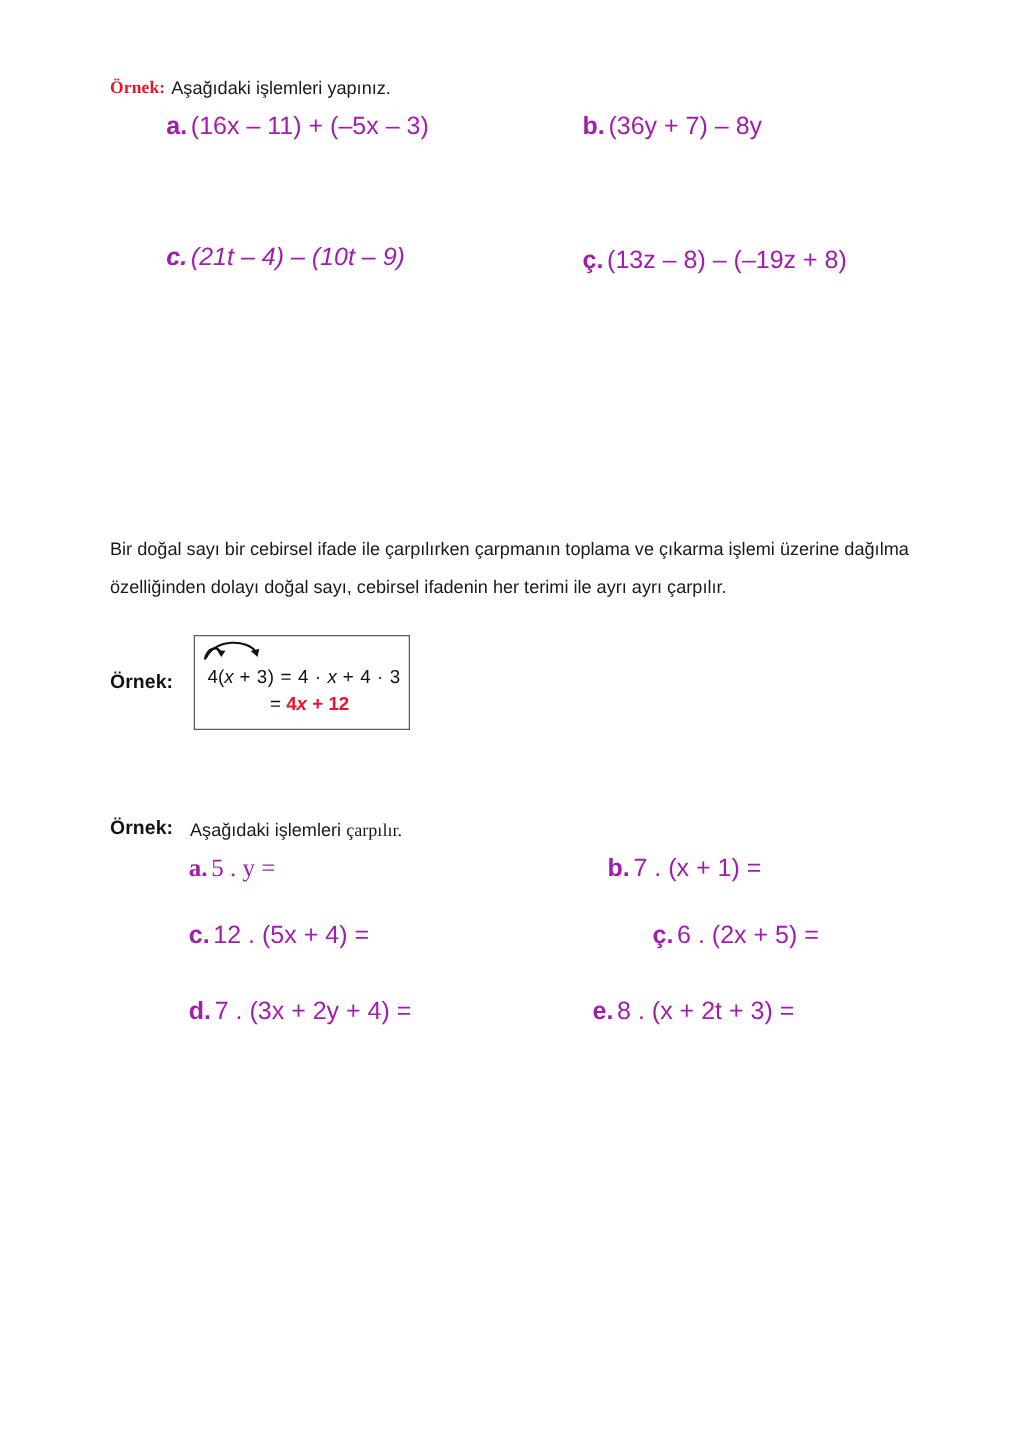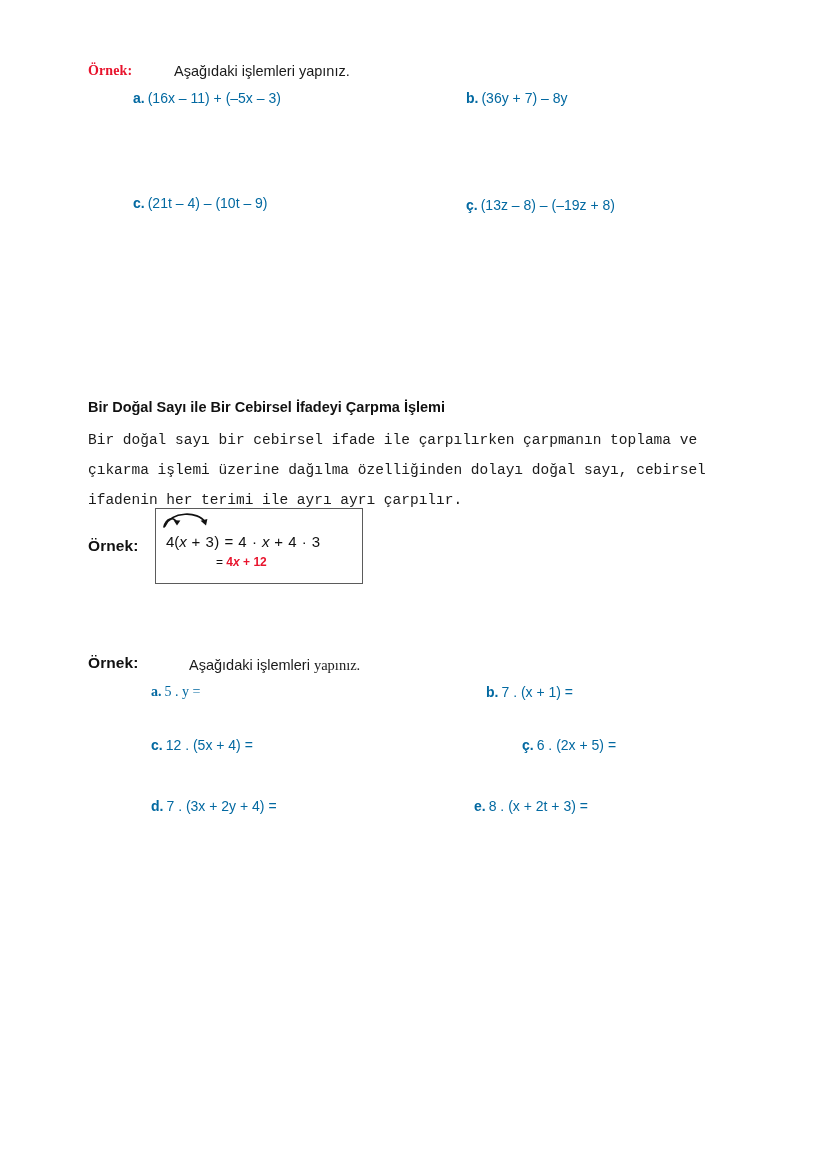--- a/index.html
+++ b/index.html
@@ -42,81 +42,80 @@
     color: #111111;
     letter-spacing: 0.1px;
   }
 
   
   .instr {
     font-family: "Liberation Sans", sans-serif;
     font-size: 14.5px;
     color: #1a1a1a;
     white-space: nowrap;
-    margin-left: 37px;
   }
   .instr .serif-tail {
     font-family: "Liberation Serif", serif;
     font-size: 14.5px;
   }
 
   
   .item {
     font-family: "Liberation Sans", sans-serif;
-    font-size: 14px;
-    color: #0369a1;
+    font-size: 20px;
+    color: #a21caf;
     white-space: nowrap;
   }
   .item .lbl {
     font-weight: bold;
     margin-right: 3px;
   }
 
   
   .sec-head {
     font-family: "Liberation Sans", sans-serif;
     font-weight: bold;
     font-size: 14.5px;
     color: #111111;
     white-space: nowrap;
   }
   .sec-body {
-    font-family: Liberation Mono, monospace;
+    font-family: Liberation Sans, sans-serif;
     font-size: 14.5px;
     line-height: 30px;
     color: #1a1a1a;
     width: 650px;
   }
 
   
   .ex-box {
     position: absolute;
     left: 155px;
     top: 492px;
-    width: 208px;
+    width: 173px;
     height: 76px;
     border: 1.3px solid #5b5b5b;
     background: #ffffff;
     box-sizing: border-box;
   }
   .ex-line1 {
     position: absolute;
     left: 10px;
     top: 24px;
     font-family: "Liberation Sans", sans-serif;
     font-size: 15px;
     color: #111111;
     white-space: nowrap;
   }
   .ex-line2 {
     position: absolute;
     left: 60px;
     top: 46px;
     font-family: "Liberation Sans", sans-serif;
-    font-size: 12px;
+    font-size: 15px;
     color: #111111;
     white-space: nowrap;
   }
   .red-res {
     color: #e8142d;
     font-weight: bold;
   }
   .ital { font-style: italic; }
   .dotop { letter-spacing: 0.5px; }
 
@@ -139,29 +138,28 @@
   <div class="abs instr" style="left:137px; top:47px;">Aşağıdaki işlemleri yapınız.</div>
 
   <div class="abs item" style="left:133px; top:74px;">
     <span class="lbl">a.</span><span>(16x – 11) + (–5x – 3)</span>
   </div>
 
   <div class="abs item" style="left:466px; top:74px;">
     <span class="lbl">b.</span><span>(36y + 7) – 8y</span>
   </div>
 
-  <div class="abs item" style="left:133px; top:179px;">
+  <div class="abs item" style="left:133px; top:179px;font-style:italic;">
     <span class="lbl">c.</span><span>(21t – 4) – (10t – 9)</span>
   </div>
 
   <div class="abs item" style="left:466px; top:181px;">
     <span class="lbl">ç.</span><span>(13z – 8) – (–19z + 8)</span>
   </div>
 
-  <div class="abs sec-head" style="left:88px; top:383px;">Bir Doğal Sayı ile Bir Cebirsel İfadeyi Çarpma İşlemi</div>
 
   <div class="abs sec-body" style="left:88px; top:409px;">Bir doğal sayı bir cebirsel ifade ile çarpılırken çarpmanın toplama ve çıkarma işlemi üzerine dağılma özelliğinden dolayı doğal sayı, cebirsel ifadenin her terimi ile ayrı ayrı çarpılır.</div>
 
   <div class="abs ornek-black" style="left:88px; top:521px;">Örnek:</div>
 
   <div class="ex-box">
 
     <svg class="arrow-svg" viewBox="0 0 90 30">
 
       <path d="M 4 16 C 6 7, 14 5, 17 12" fill="none" stroke="#111111" stroke-width="1.7" stroke-linecap="round"></path>
@@ -176,21 +174,21 @@
     </div>
 
     <div class="ex-line2">
       <span>= </span><span class="red-res">4</span><span class="red-res ital">x</span><span class="red-res"> + 12</span>
     </div>
   </div>
 
   <div class="abs ornek-black" style="left:88px; top:638px;">Örnek:</div>
 
   <div class="abs instr" style="left:152px; top:641px;">
-    <span>Aşağıdaki işlemleri </span><span class="serif-tail">yapınız.</span>
+    <span>Aşağıdaki işlemleri </span><span class="serif-tail">çarpılır.</span>
   </div>
 
   <div class="abs item" style="left:151px; top:668px;font-family:Liberation Serif, serif;">
     <span class="lbl">a.</span><span>5 . y =</span>
   </div>
 
   <div class="abs item" style="left:474px; top:668px;margin-left:12px;">
     <span class="lbl">b.</span><span>7 . (x + 1) =</span>
   </div>
 

